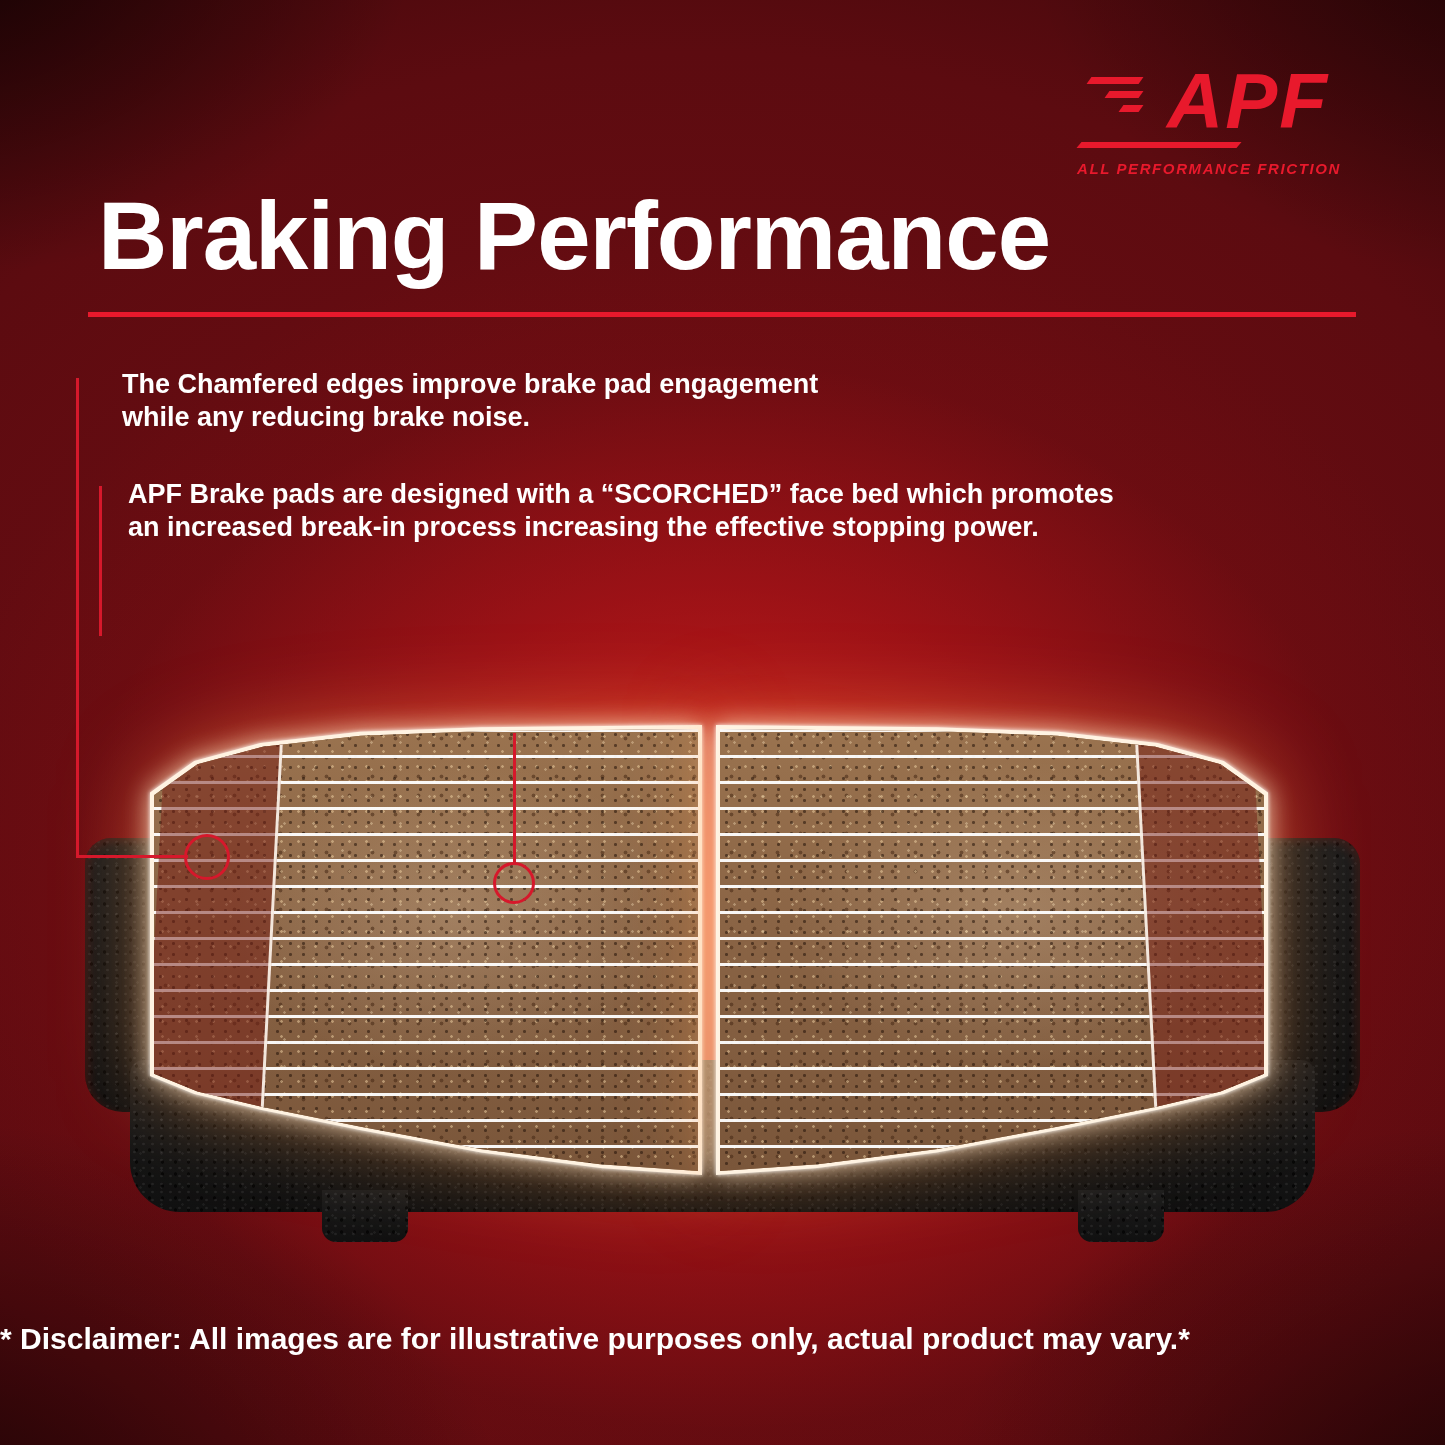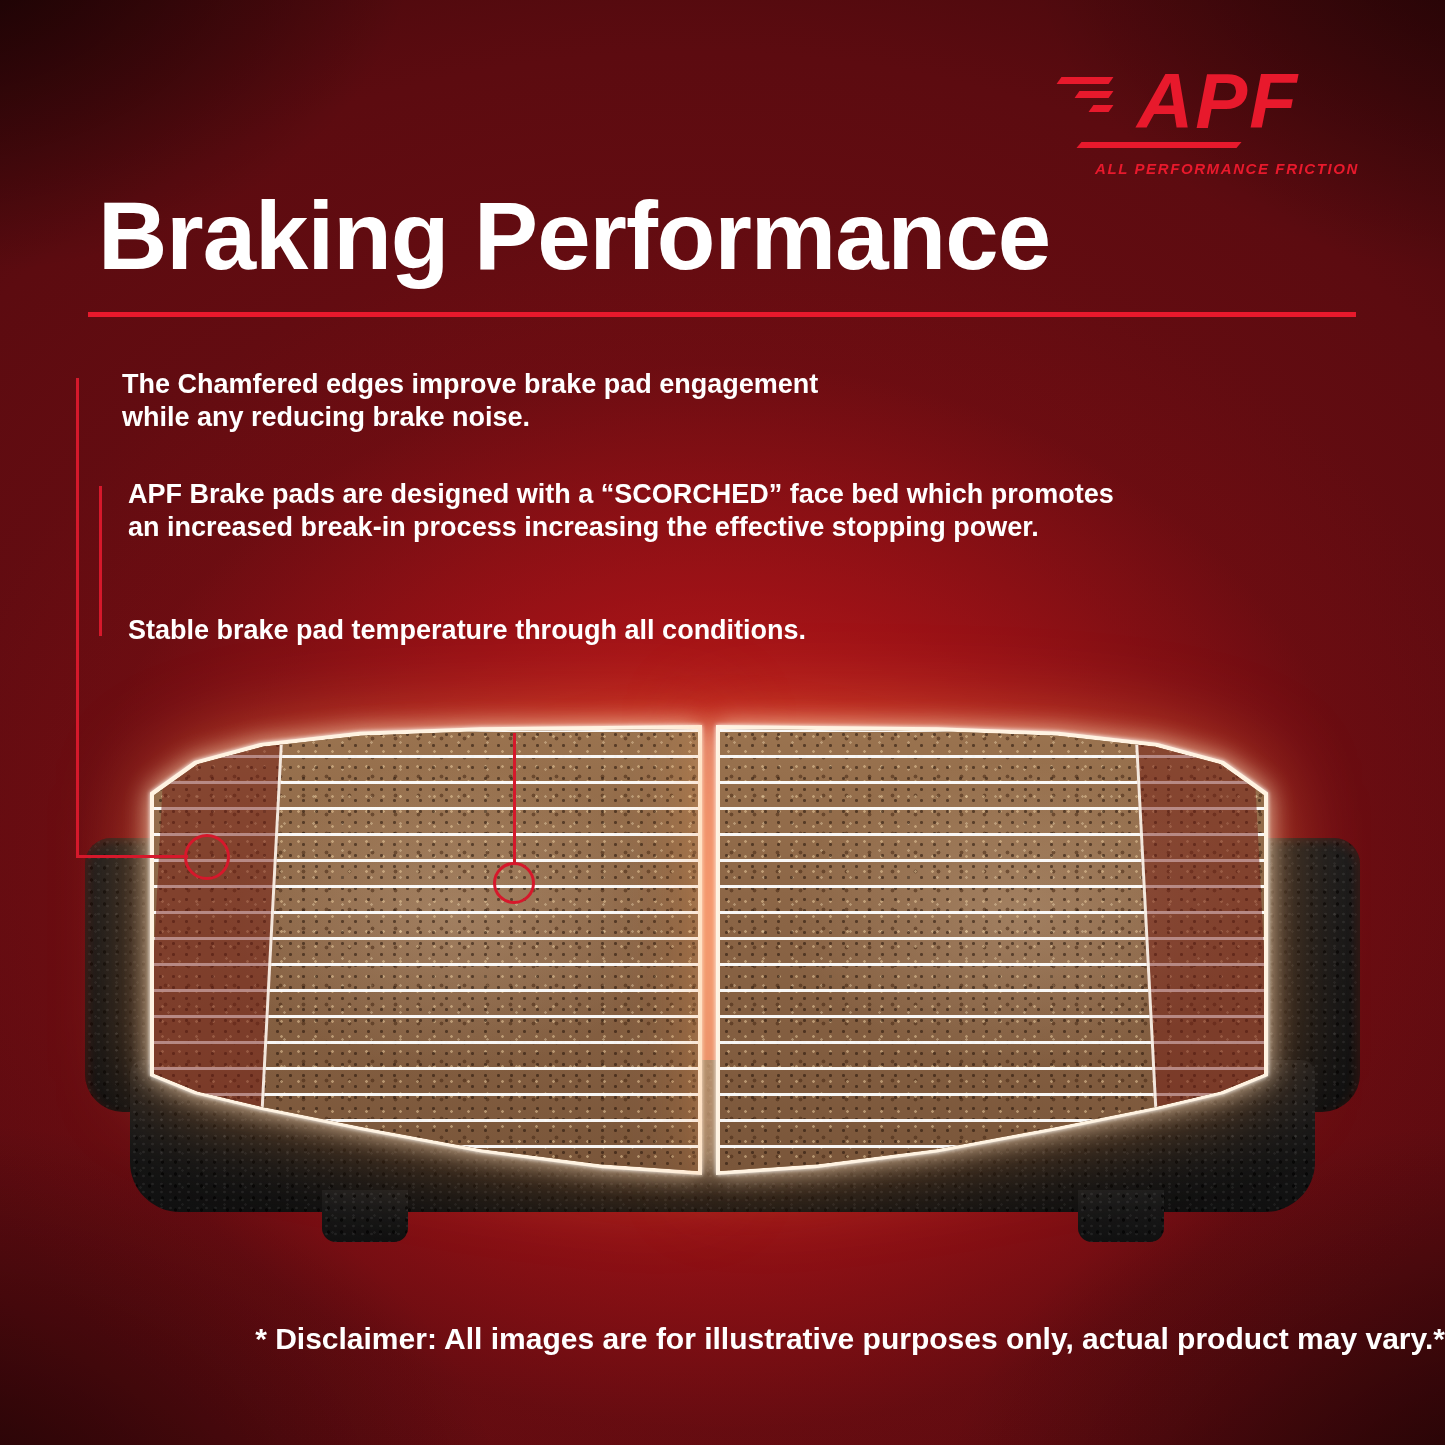--- a/index.html
+++ b/index.html
@@ -12,29 +12,29 @@
       radial-gradient(700px 500px at -5% -5%, rgba(5,0,0,0.75), transparent 70%),
       radial-gradient(700px 500px at 105% -5%, rgba(5,0,0,0.5), transparent 70%),
       radial-gradient(800px 550px at -5% 105%, rgba(5,0,0,0.6), transparent 72%),
       radial-gradient(800px 550px at 105% 105%, rgba(5,0,0,0.6), transparent 72%),
       radial-gradient(1000px 820px at 50% 62%, rgba(226,36,30,0.85) 0%, rgba(180,20,24,0.62) 38%, rgba(120,14,18,0.25) 65%, rgba(0,0,0,0) 82%),
       radial-gradient(1700px 1350px at 48% 55%, rgba(135,16,22,0.85) 0%, #5c0b10 55%, #2e0608 85%, #1f0406 100%);
   }
 
   
   .logo{position:absolute;top:64px;right:86px;width:300px;z-index:6;text-align:right;}
-  .apf-row{display:flex;justify-content:flex-start;align-items:center;gap:26px;}
+  .apf-row{display:flex;justify-content:center;align-items:center;gap:26px;}
   .speed-lines{display:flex;flex-direction:column;align-items:flex-end;gap:7px;margin-bottom:14px;}
   .speed-lines span{display:block;height:7px;background:#e8192c;transform:skewX(-35deg);}
   .speed-lines span:nth-child(1){width:52px;}
   .speed-lines span:nth-child(2){width:34px;}
   .speed-lines span:nth-child(3){width:20px;}
   .apf-text{font-size:78px;font-weight:bold;font-style:italic;color:#e8192c;line-height:0.95;letter-spacing:2px;}
   .swoosh{height:6px;width:160px;background:#e8192c;transform:skewX(-40deg);margin:4px 120px 12px auto;}
-  .tagline{font-size:15px;font-weight:bold;font-style:italic;color:#e8192c;letter-spacing:1.6px;white-space:nowrap;}
+  .tagline{font-size:15px;font-weight:bold;font-style:italic;color:#e8192c;letter-spacing:1.6px;text-align:center;white-space:nowrap;}
 
   
   .heading{position:absolute;left:86px;top:186px;z-index:6;color:#fff;font-size:96px;font-weight:bold;letter-spacing:-1px;white-space:nowrap;line-height:1.05;margin-left:12px;}
   .heading-rule{position:absolute;left:88px;top:312px;width:1268px;height:5px;background:#e8192c;z-index:6;}
 
   
   .bullet{position:absolute;z-index:6;color:#fff;font-size:27px;font-weight:bold;line-height:1.22;}
   .bullet-1{left:122px;top:368px;width:745px;}
   .bullet-2{left:128px;top:478px;width:1010px;}
   .bullet-3{left:128px;top:556px;width:900px;}
@@ -88,21 +88,21 @@
       radial-gradient(circle, rgba(250,230,190,0.35) 1px, transparent 1.5px),
       radial-gradient(ellipse 60% 50% at 55% 42%, rgba(255,235,205,0.2), transparent 70%),
       linear-gradient(180deg,#9a734f 0%,#8a6445 45%,#7a563a 100%);
     background-size:auto,13px 11px,17px 15px,23px 19px,29px 27px,auto,auto;
   }
   .chamfer{position:absolute;top:-10px;bottom:-10px;width:118px;background:rgba(118,27,20,0.5);}
   .chamfer-left{left:0;border-right:3px solid rgba(255,250,240,0.9);transform:skewX(-3deg);}
   .chamfer-right{right:0;border-left:3px solid rgba(255,250,240,0.9);transform:skewX(3deg);}
 
   
-  .disclaimer{position:absolute;left:0;right:0;top:1322px;text-align:right;color:#fff;font-size:30px;font-weight:bold;z-index:6;}
+  .disclaimer{position:absolute;left:0;right:0;top:1322px;text-align:left;color:#fff;font-size:30px;font-weight:bold;z-index:6;}
 </style>
 </head>
 <body>
 
 <div class="canvas">
 
   <div class="logo">
     <div class="apf-row">
       <div class="speed-lines">
           <span></span>
@@ -113,21 +113,20 @@
     </div>
     <div class="swoosh"></div>
     <div class="tagline">ALL PERFORMANCE FRICTION</div>
   </div>
 
   <div class="heading">Braking Performance</div>
   <div class="heading-rule"></div>
 
   <div class="bullet bullet-2">APF Brake pads are designed with a “SCORCHED” face bed which promotes an increased break-in process increasing the effective stopping power.</div>
   <div class="bullet bullet-1">The Chamfered edges improve brake pad engagement while any reducing brake noise.</div>
-  <div class="bullet bullet-4">Stable brake pad temperature through all conditions.</div>
 
   <div class="callout line-chamfer-v"></div>
   <div class="callout line-chamfer-h"></div>
   <div class="callout bracket-features"></div>
   <div class="callout line-face-v"></div>
   <div class="ring ring-chamfer"></div>
   <div class="ring ring-face"></div>
 
   <div class="pad-glow"></div>
 

